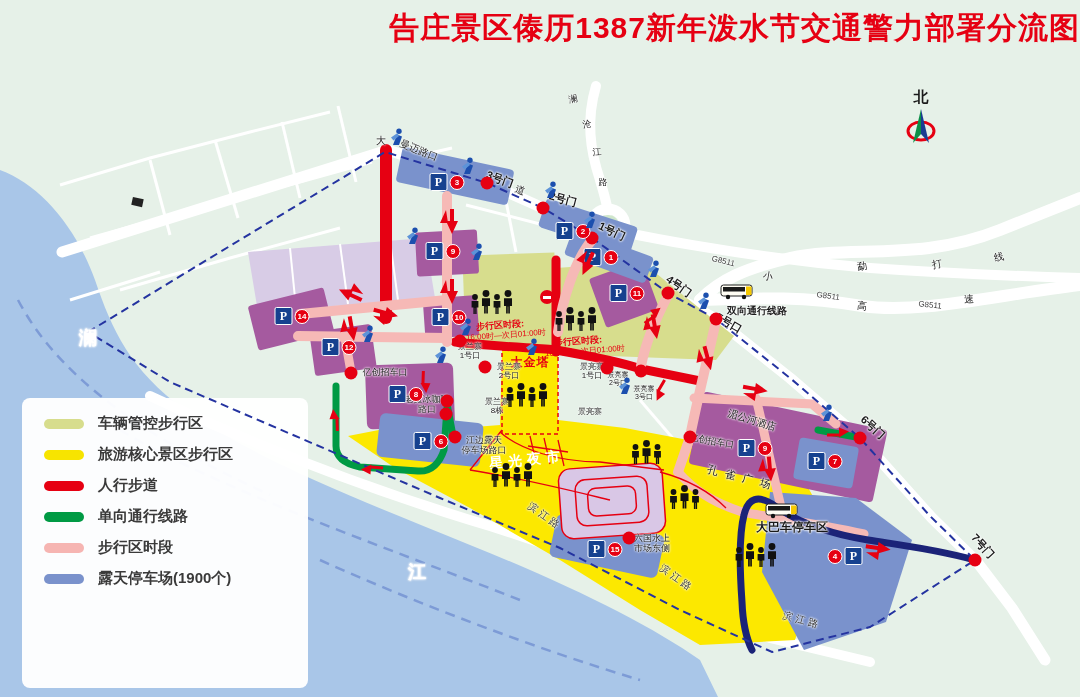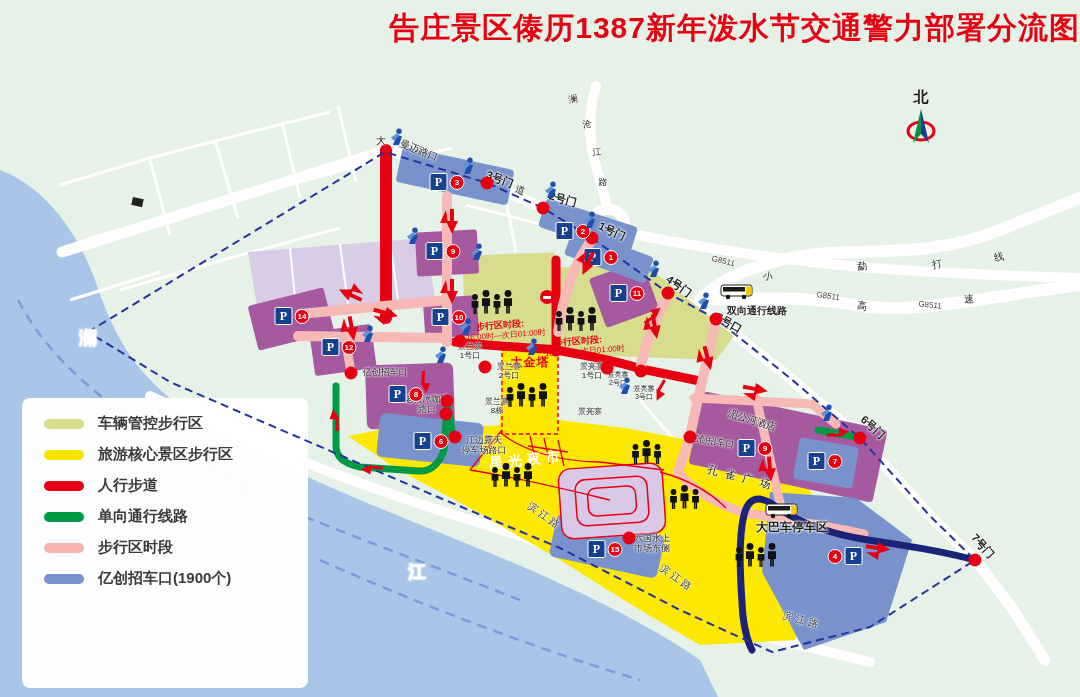--- a/index.html
+++ b/index.html
@@ -575,21 +575,21 @@
       <div class="lg-item">
         <span class="lg-swatch" style="background: rgb(0, 154, 68);"></span>
         <span class="lg-label">单向通行线路</span>
       </div>
       <div class="lg-item">
         <span class="lg-swatch" style="background: rgb(246, 181, 178);"></span>
         <span class="lg-label">步行区时段</span>
       </div>
       <div class="lg-item">
         <span class="lg-swatch" style="background: rgb(122, 146, 204);"></span>
-        <span class="lg-label">亿创招车口(1900个)</span>
+        <span class="lg-label">露天停车场(1900个)</span>
       </div>
     </div>
 
   <div id="north">
     <div class="n-char">北</div>
     <svg width="40" height="42" viewBox="0 0 40 42">
       <ellipse cx="20" cy="24" rx="13" ry="9" fill="none" stroke="#e60012" stroke-width="3"></ellipse>
       <path d="M20 2 L12 36 L20 27 Z" fill="#0c8f47"></path>
       <path d="M20 2 L28 36 L20 27 Z" fill="#1b3d91"></path>
     </svg>

